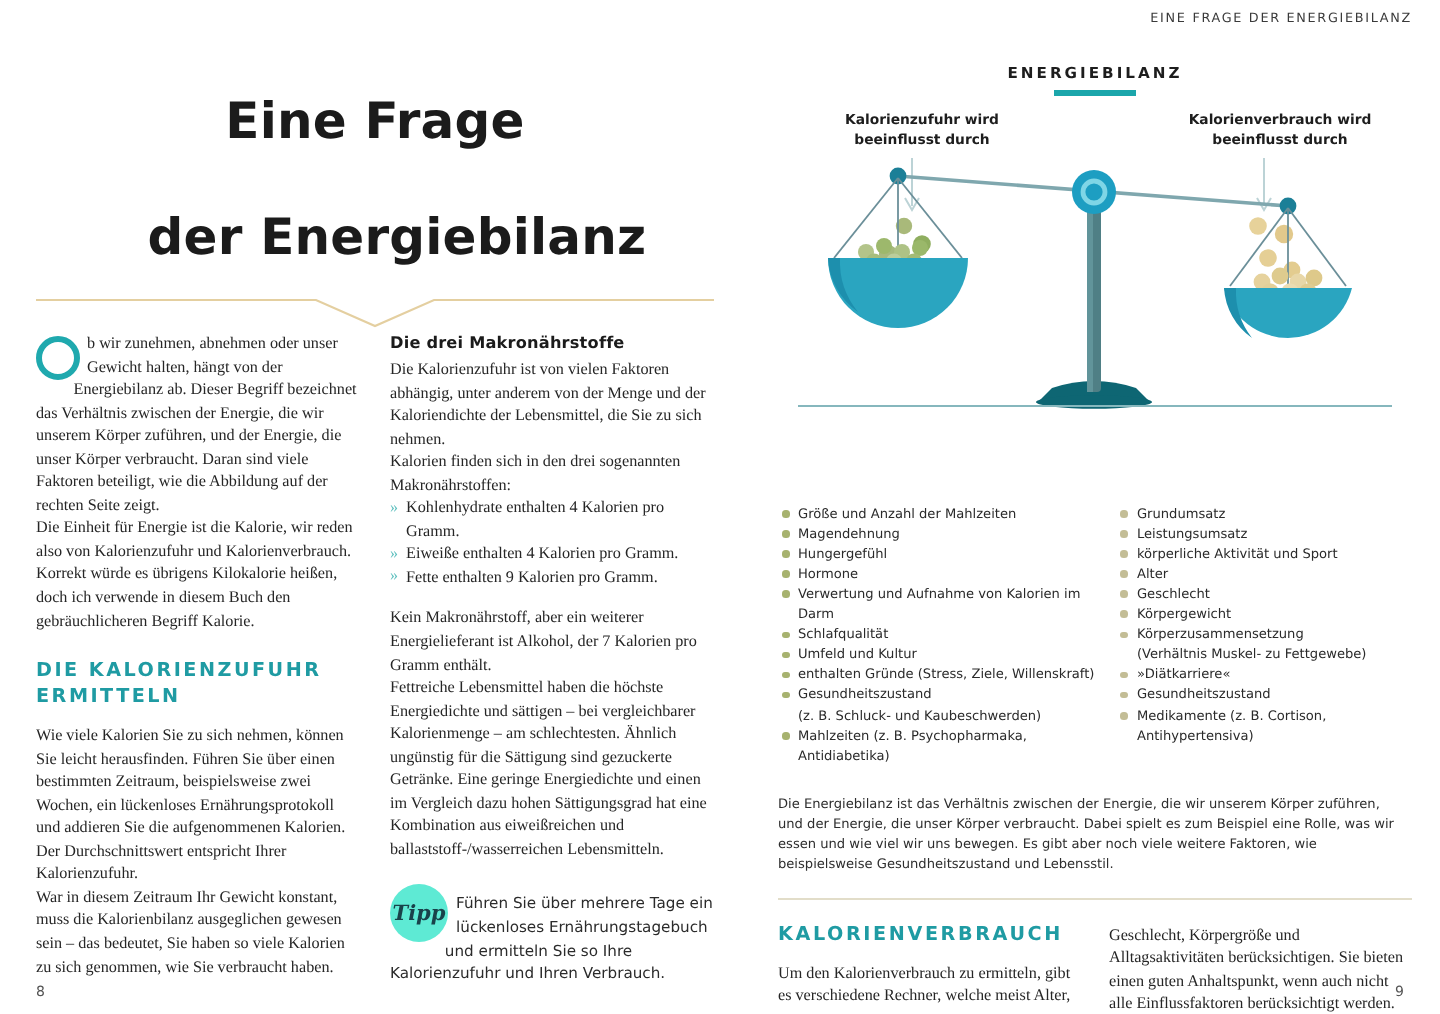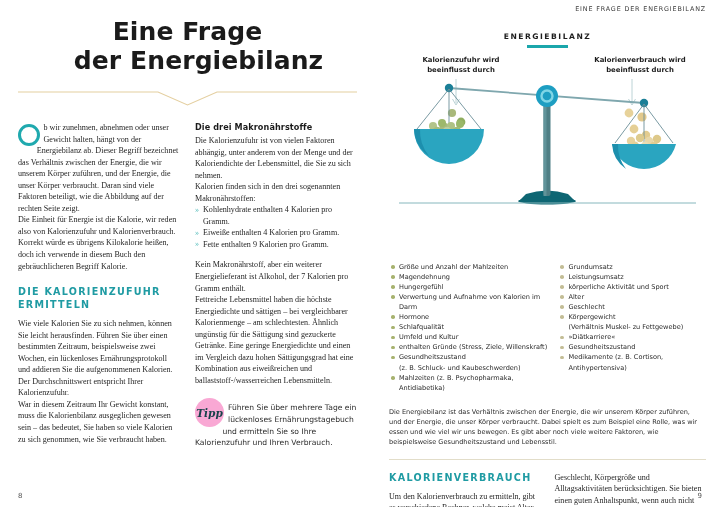--- a/index.html
+++ b/index.html
@@ -33,34 +33,34 @@
     padding-top: 18px;
     text-align: center;
   }
   .title-line {
     font-family: "DejaVu Sans", sans-serif;
     font-weight: 700;
     font-size: 25px;
     line-height: 1.14;
     color: #1b1b1b;
     letter-spacing: 0.1px;
+    margin-top: 29px;
   }
   .title-line.second { padding-left: 22px; }
 
   .title-rule {
     position: relative;
     margin-top: 13px;
     height: 20px;
   }
   .title-rule svg { display: block; width: 100%; height: 20px; }
 
   .cols {
     display: flex;
     gap: 15px;
-    margin-top: 14px;
   }
   .col {
     width: 162px;
   }
 
   p.body {
     font-family: "Liberation Serif", serif;
     font-size: 8.1px;
     line-height: 11.55px;
     color: #262626;
@@ -125,21 +125,21 @@
   
   .tipp {
     margin-top: 12px;
     position: relative;
   }
   .tipp-badge {
     float: left;
     width: 29px;
     height: 29px;
     border-radius: 50%;
-    background: #f9a8d4;
+    background: #5eead4;
     color: #19424a;
     font-family: "DejaVu Serif", serif;
     font-style: italic;
     font-weight: 700;
     font-size: 10.5px;
     display: flex;
     align-items: center;
     justify-content: center;
     margin: 0 5px 1px 0;
     shape-outside: circle(50%);
@@ -214,21 +214,21 @@
     text-align: center;
     width: 120px;
   }
   .cap.left-cap { left: 12px; top: 4px; }
   .cap.right-cap { right: 6px; top: 4px; }
 
   
   .bullet-cols {
     display: flex;
     gap: 10px;
-    margin-top: 15px;
+    margin-top: 5px;
     padding-left: 2px;
   }
   .bullet-col { width: 160px; }
   .bullet-col.narrow { width: 146px; }
 
   ul.dots { list-style: none; }
   ul.dots li {
     font-family: "DejaVu Sans", sans-serif;
     font-size: 6.55px;
     line-height: 10.1px;
@@ -425,40 +425,41 @@
         <path d="M223 93 A33 33 0 0 0 237 118 A38 38 0 0 1 229 93 Z" fill="#1d8fad"></path>
       </svg>
     </div>
 
     <div class="bullet-cols">
       <div class="bullet-col">
         <ul class="dots olive">
           <li class="dot">Größe und Anzahl der Mahlzeiten</li>
           <li class="dot">Magendehnung</li>
           <li class="dot">Hungergefühl</li>
+          <li class="dot">Hormone</li>
           <li class="dot">Verwertung und Aufnahme von Kalorien im Darm</li>
-          <li class="dot">Hormone</li>
           <li class="dot">Schlafqualität</li>
           <li class="dot">Umfeld und Kultur</li>
           <li class="dot">enthalten Gründe (Stress, Ziele, Willenskraft)</li>
           <li class="dot">Gesundheitszustand</li>
           <li class="cont">(z. B. Schluck- und Kaubeschwerden)</li>
           <li class="dot">Mahlzeiten (z. B. Psychopharmaka,</li>
           <li class="cont">Antidiabetika)</li>
         </ul>
       </div>
 
       <div class="bullet-col narrow">
         <ul class="dots sand">
           <li class="dot">Grundumsatz</li>
           <li class="dot">Leistungsumsatz</li>
           <li class="dot">körperliche Aktivität und Sport</li>
           <li class="dot">Alter</li>
           <li class="dot">Geschlecht</li>
           <li class="dot">Körpergewicht</li>
+          <li class="dot">Körperzusammensetzung</li>
           <li class="cont">(Verhältnis Muskel- zu Fettgewebe)</li>
           <li class="dot">»Diätkarriere«</li>
           <li class="dot">Gesundheitszustand</li>
           <li class="dot">Medikamente (z. B. Cortison,</li>
           <li class="cont">Antihypertensiva)</li>
         </ul>
       </div>
     </div>
 
     <div class="summary">Die Energiebilanz ist das Verhältnis zwischen der Energie, die wir unserem Körper zuführen, und der Energie, die unser Körper verbraucht. Dabei spielt es zum Beispiel eine Rolle, was wir essen und wie viel wir uns bewegen. Es gibt aber noch viele weitere Faktoren, wie beispielsweise Gesundheitszustand und Lebensstil.</div>

